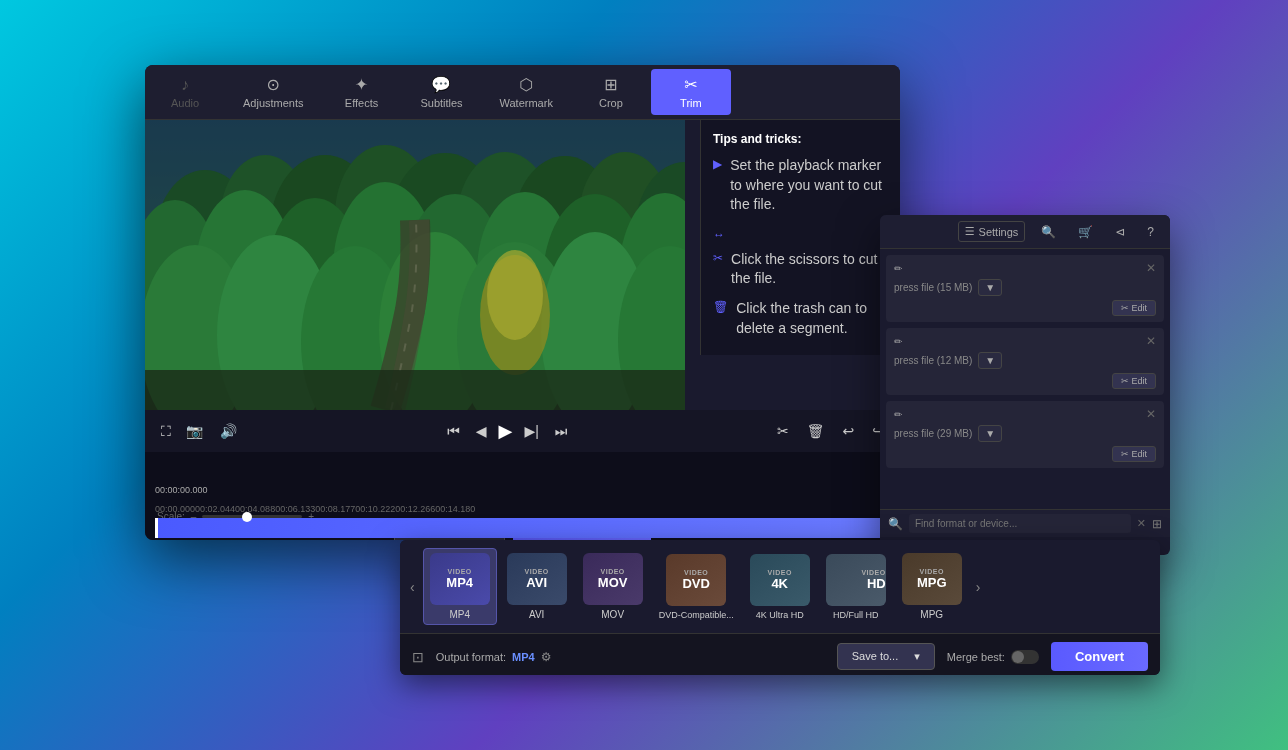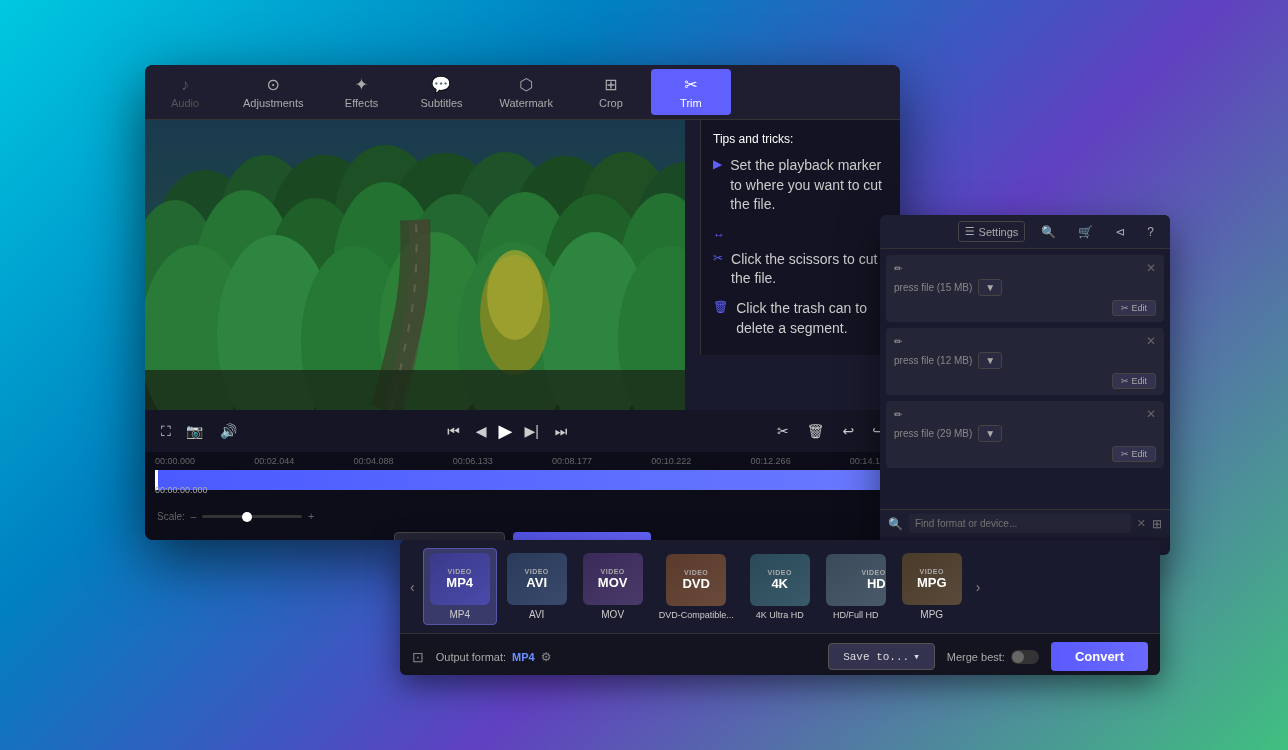--- a/index.html
+++ b/index.html
@@ -69,21 +69,21 @@
       right: 0;
       width: 200px;
       height: 235px;
       background: rgba(20,20,35,0.97);
       padding: 12px;
       border-left: 1px solid #333;
     }
     .tips-title {
       color: #fff;
       font-size: 12px;
-      font-weight: normal;
+      font-weight: bold;
       margin-bottom: 10px;
     }
     .tip-item {
       display: flex;
       gap: 8px;
       margin-bottom: 10px;
       align-items: flex-start;
     }
     .tip-icon {
       color: #6060ff;
@@ -143,24 +143,24 @@
     .timeline-cursor {
       position: absolute;
       left: 0;
       top: 0;
       width: 3px;
       height: 100%;
       background: #fff;
     }
     .timeline-markers {
       display: flex;
-      justify-content: space-between;
       padding: 0 10px;
       color: #666;
       font-size: 9px;
+      margin-top: 48px;
     }
     .timeline-time {
       position: absolute;
       left: 10px;
       bottom: 12px;
       color: #aaa;
       font-size: 9px;
     }
     .scale-bar {
       display: flex;
@@ -394,23 +394,22 @@
 
     .save-btn {
       background: #333350;
       border: 1px solid #555;
       color: #ddd;
       padding: 6px 14px;
       border-radius: 4px;
       font-size: 11px;
       cursor: pointer;
       display: flex;
-      align-items: flex-end;
-      gap: 4px;
-      font-family: Liberation Mono, monospace;
+      align-items: flex-start;
+      gap: 16px;
     }
     .merge-option {
       display: flex;
       align-items: center;
       gap: 6px;
       color: #aaa;
       font-size: 11px;
     }
     .toggle-switch {
       width: 28px;

